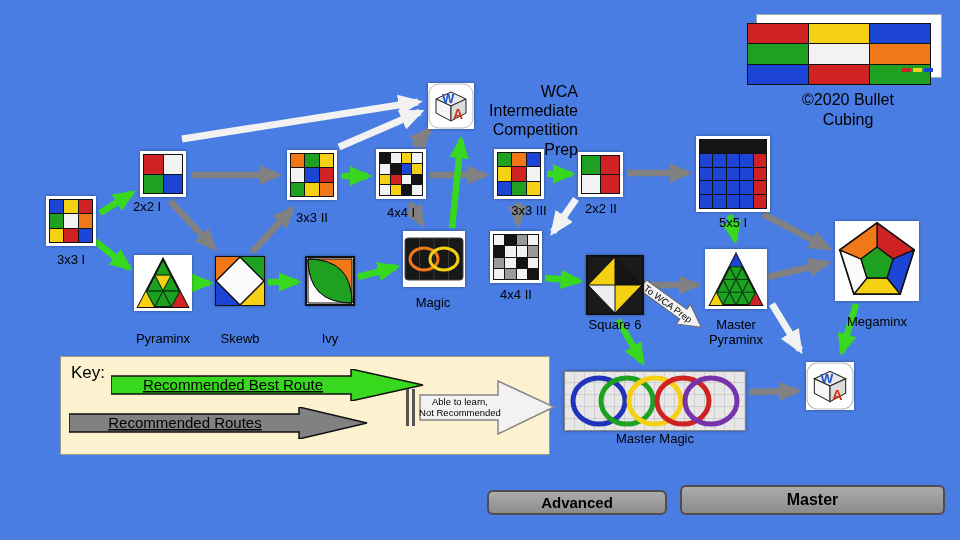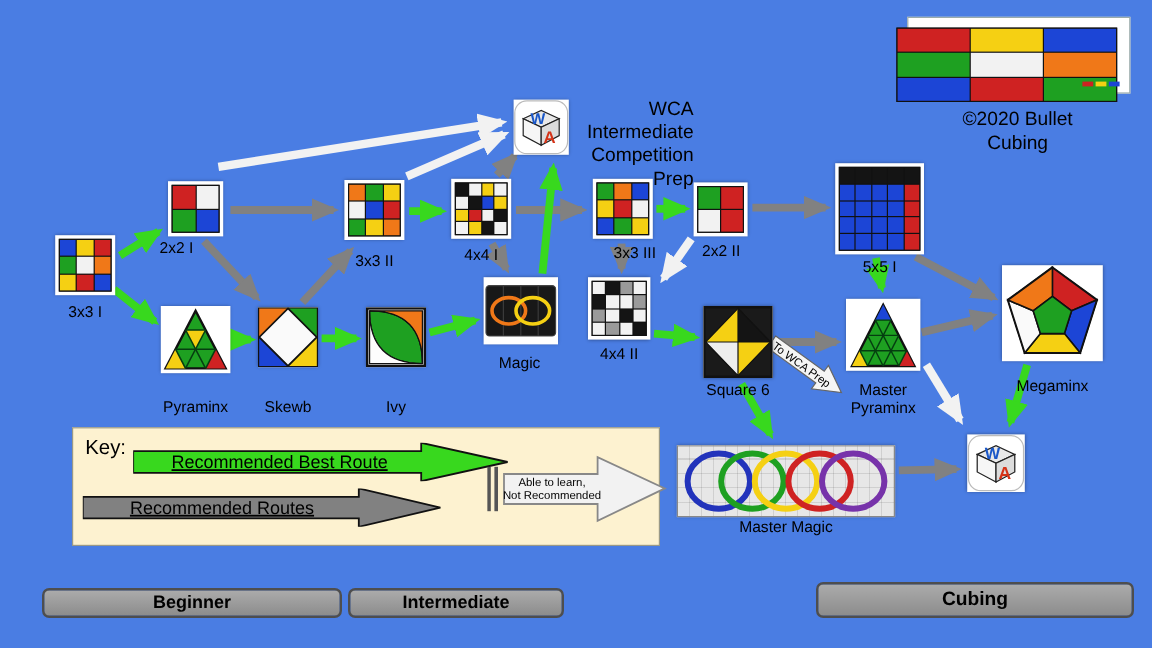--- a/index.html
+++ b/index.html
@@ -395,23 +395,20 @@
     </svg>
     <svg style="position:absolute;left:345px;top:20px" width="152" height="62" viewBox="0 0 152 62">
       <rect x="0" y="12" width="3" height="37" fill="#555"></rect>
         <rect x="6" y="12" width="3" height="37" fill="#555"></rect>
       <polygon points="14,18 92,18 92,4 148,30 92,57 92,43 14,43" style="fill:var(--able,#f2f2f2)" stroke="#888" stroke-width="1.5"></polygon>
       <text x="54" y="28" text-anchor="middle" font-size="9.5" fill="#000">Able to learn,</text>
       <text x="54" y="39" text-anchor="middle" font-size="9.5" fill="#000">Not Recommended</text>
     </svg>
   </div>
 
-  <div class="stage" style="left:35px;top:490px;width:250px;height:25px">
-    <span>Beginner</span>
-    </div>
-  <div class="stage" style="left:290px;top:490px;width:180px;height:25px">
-    <span>Intermediate</span>
+  <div class="stage" style="left:487px;top:490px;width:180px;height:25px">
+    <span>Advanced</span>
     </div>
   <div class="stage" style="left:680px;top:485px;width:265px;height:30px;font-size:16px">
-    <span>Cubing</span>
+    <span>Master</span>
     </div>
 
 </div>
 
 </body></html>

